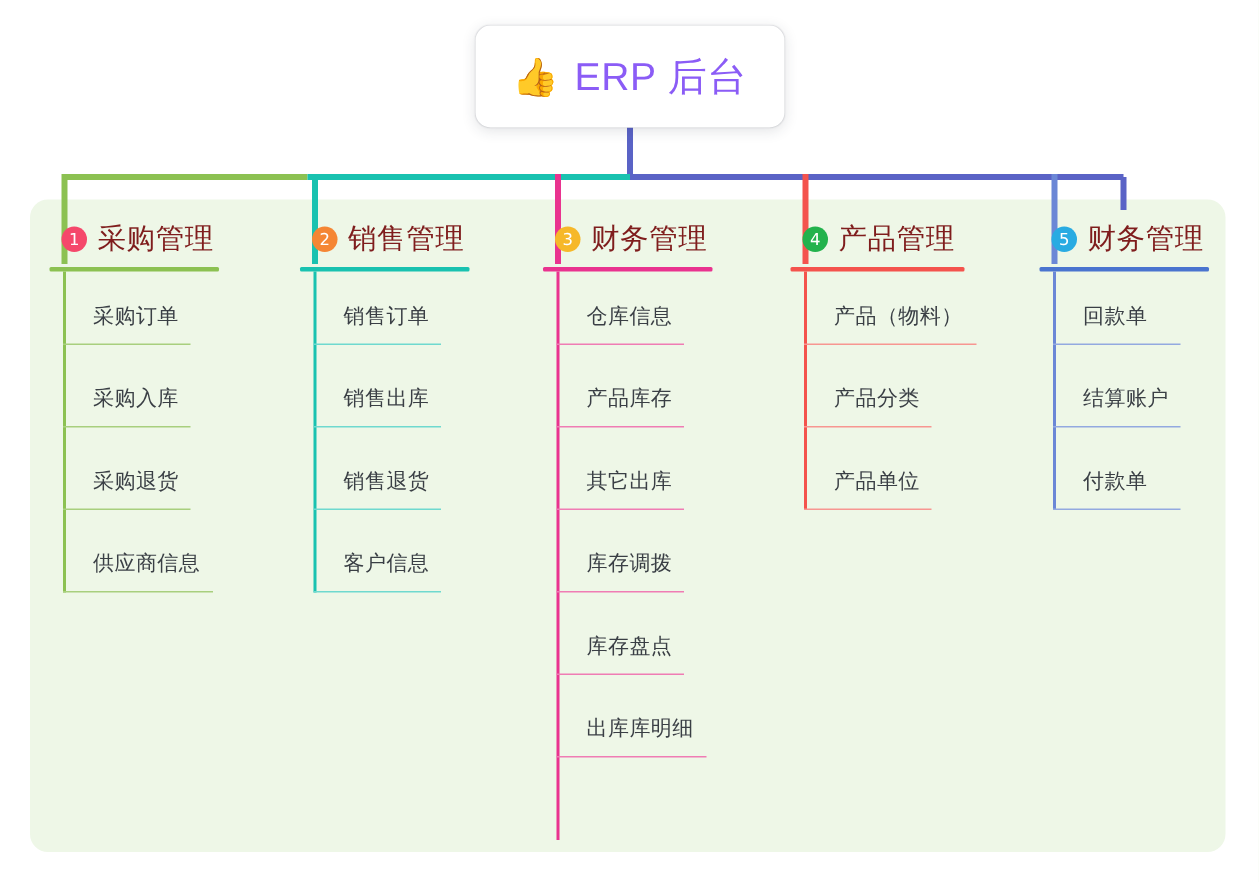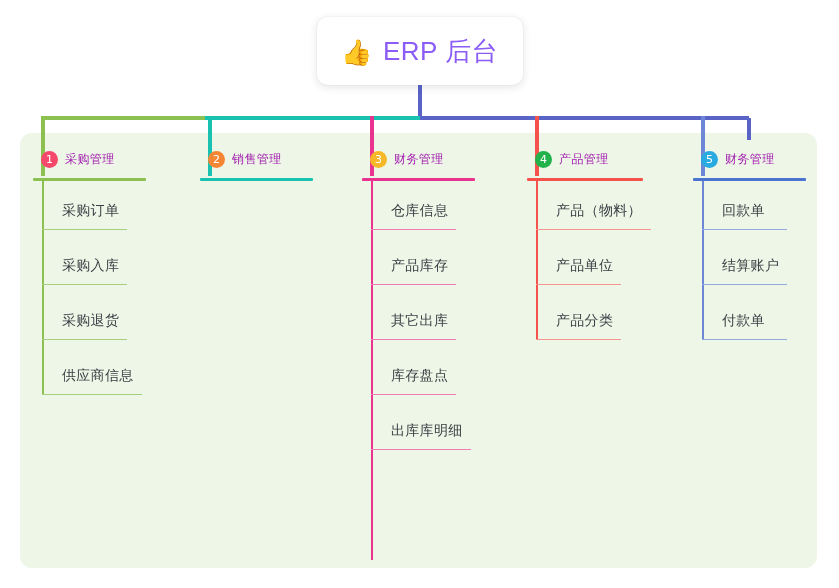--- a/index.html
+++ b/index.html
@@ -93,22 +93,22 @@
     height: 17px;
     border-radius: 50%;
     color: #ffffff;
     font-size: 11px;
     line-height: 17px;
     text-align: center;
     flex: 0 0 auto;
     font-family: "DejaVu Sans", "Liberation Sans", sans-serif;
   }
   .col-title {
-    font-size: 12px;
-    color: #a21caf;
+    font-size: 19px;
+    color: #7f1d1d;
     letter-spacing: 0.4px;
   }
   .col-rule {
     height: 3px;
     border-radius: 1px;
     margin-top: 6px;
   }
 
   .items {
     position: relative;
@@ -191,20 +191,39 @@
             <div class="item-rule" style="background: rgb(168, 207, 126); width: 100px;"></div>
           </div>
         </div>
       </div>
       <div class="column" style="left: 200px;">
         <div class="col-head">
           <span class="badge" style="background: rgb(245, 134, 52);">2</span>
           <span class="col-title">销售管理</span>
         </div>
         <div class="col-rule" style="background: rgb(25, 194, 176); width: 113px;"></div>
+        <div class="items">
+          <div class="spine" style="background: rgb(25, 194, 176); height: 214px;"></div>
+          <div class="item">
+            <span class="item-label">销售订单</span>
+            <div class="item-rule" style="background: rgb(111, 217, 207); width: 85px;"></div>
+          </div>
+          <div class="item">
+            <span class="item-label">销售出库</span>
+            <div class="item-rule" style="background: rgb(111, 217, 207); width: 85px;"></div>
+          </div>
+          <div class="item">
+            <span class="item-label">销售退货</span>
+            <div class="item-rule" style="background: rgb(111, 217, 207); width: 85px;"></div>
+          </div>
+          <div class="item">
+            <span class="item-label">客户信息</span>
+            <div class="item-rule" style="background: rgb(111, 217, 207); width: 85px;"></div>
+          </div>
+        </div>
       </div>
       <div class="column" style="left: 362px;">
         <div class="col-head">
           <span class="badge" style="background: rgb(246, 184, 41);">3</span>
           <span class="col-title">财务管理</span>
         </div>
         <div class="col-rule" style="background: rgb(233, 51, 143); width: 113px;"></div>
         <div class="items">
           <div class="spine" style="background: rgb(233, 51, 143); height: 379px;"></div>
           <div class="item">
@@ -213,20 +232,24 @@
           </div>
           <div class="item">
             <span class="item-label">产品库存</span>
             <div class="item-rule" style="background: rgb(239, 124, 180); width: 85px;"></div>
           </div>
           <div class="item">
             <span class="item-label">其它出库</span>
             <div class="item-rule" style="background: rgb(239, 124, 180); width: 85px;"></div>
           </div>
           <div class="item">
+            <span class="item-label">库存调拨</span>
+            <div class="item-rule" style="background: rgb(239, 124, 180); width: 85px;"></div>
+          </div>
+          <div class="item">
             <span class="item-label">库存盘点</span>
             <div class="item-rule" style="background: rgb(239, 124, 180); width: 85px;"></div>
           </div>
           <div class="item">
             <span class="item-label">出库库明细</span>
             <div class="item-rule" style="background: rgb(239, 124, 180); width: 100px;"></div>
           </div>
         </div>
       </div>
       <div class="column" style="left: 527px;">
@@ -235,27 +258,27 @@
           <span class="col-title">产品管理</span>
         </div>
         <div class="col-rule" style="background: rgb(244, 83, 77); width: 116px;"></div>
         <div class="items">
           <div class="spine" style="background: rgb(244, 83, 77); height: 159px;"></div>
           <div class="item">
             <span class="item-label">产品（物料）</span>
             <div class="item-rule" style="background: rgb(247, 150, 145); width: 115px;"></div>
           </div>
           <div class="item">
+            <span class="item-label">产品分类</span>
+            <div class="item-rule" style="background: rgb(247, 150, 145); width: 85px;"></div>
+          </div>
+          <div class="item">
             <span class="item-label">产品单位</span>
             <div class="item-rule" style="background: rgb(247, 150, 145); width: 85px;"></div>
           </div>
-          <div class="item">
-            <span class="item-label">产品分类</span>
-            <div class="item-rule" style="background: rgb(247, 150, 145); width: 85px;"></div>
-          </div>
         </div>
       </div>
       <div class="column" style="left: 693px;">
         <div class="col-head">
           <span class="badge" style="background: rgb(41, 171, 226);">5</span>
           <span class="col-title">财务管理</span>
         </div>
         <div class="col-rule" style="background: rgb(74, 116, 207); width: 113px;"></div>
         <div class="items">
           <div class="spine" style="background: rgb(107, 135, 214); height: 159px;"></div>

